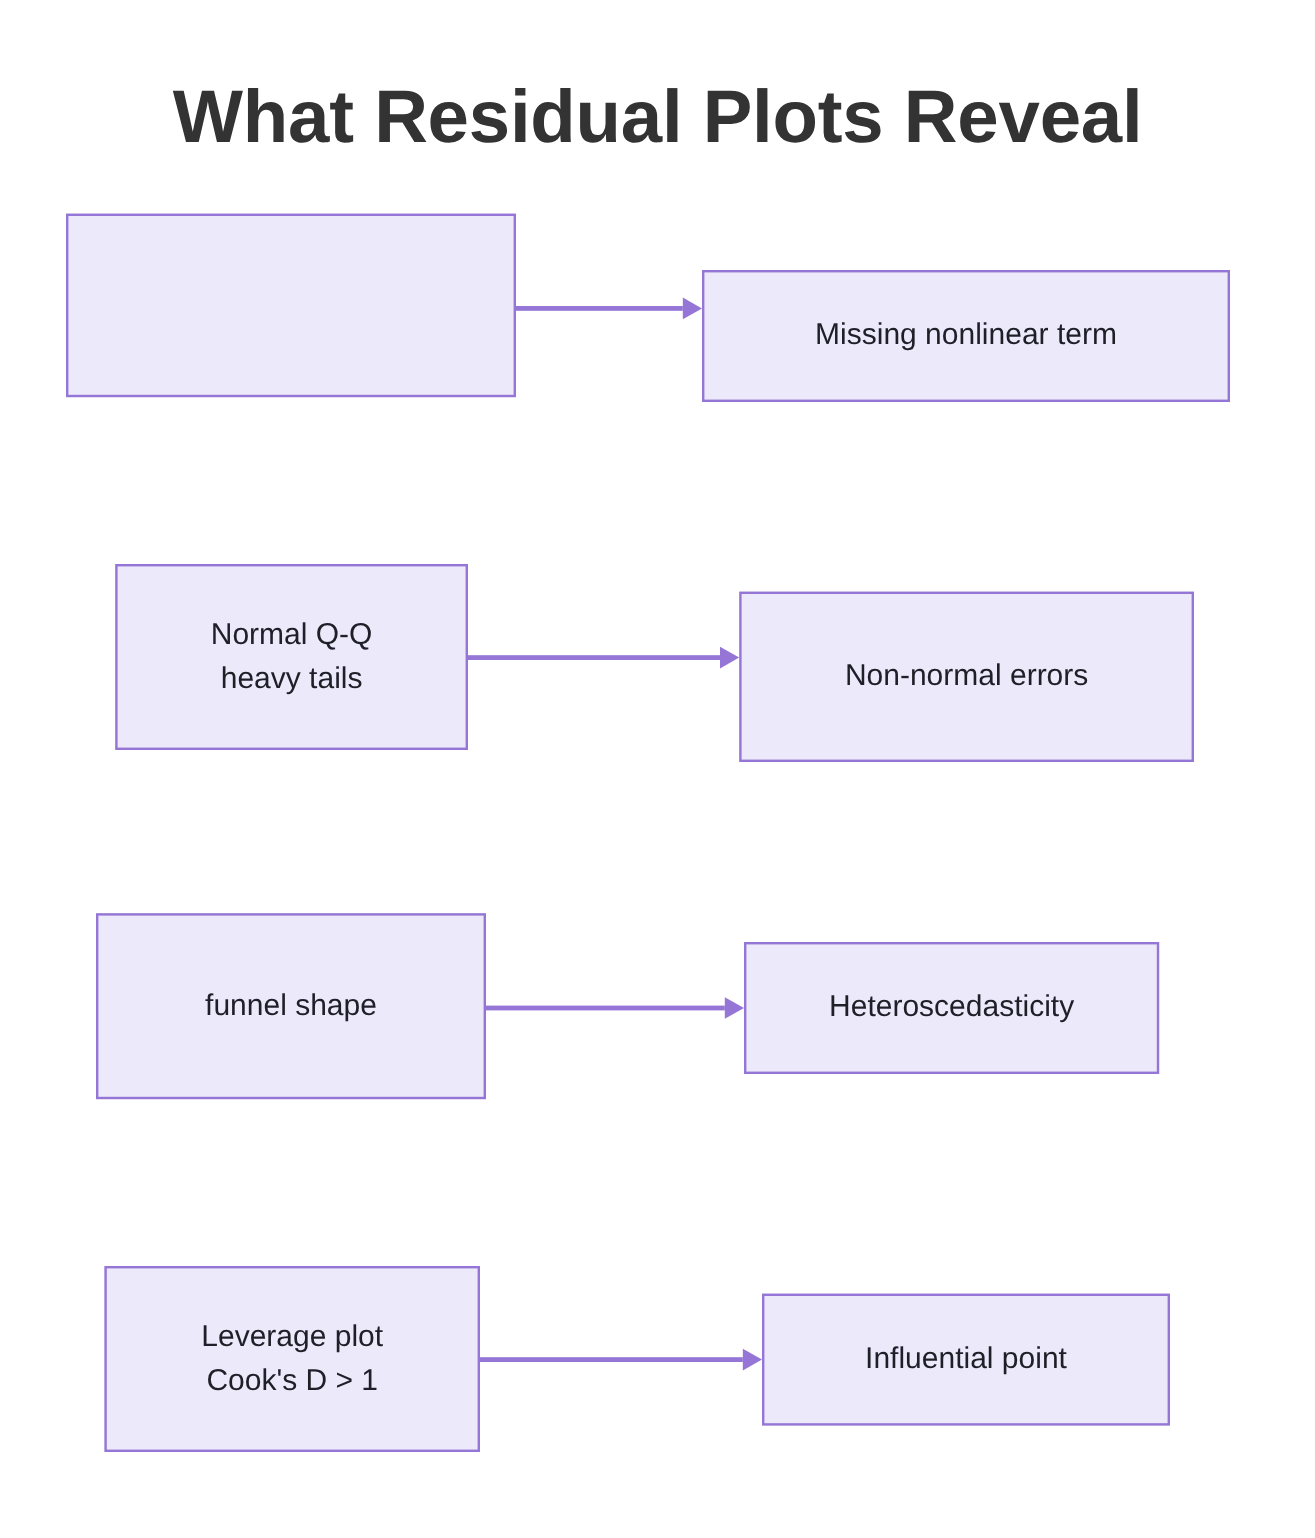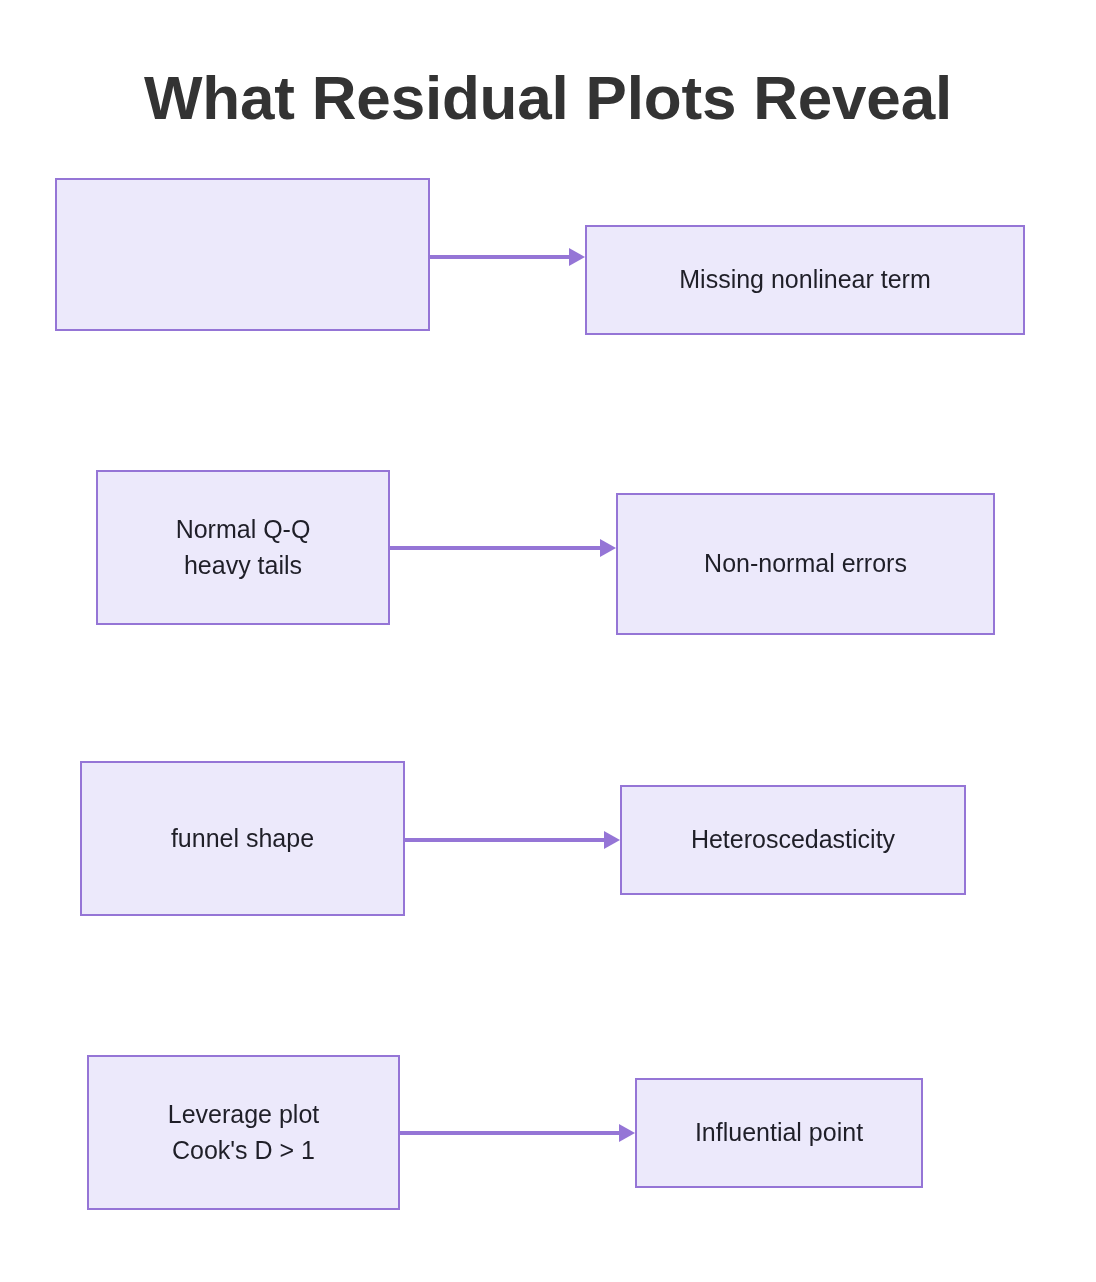--- a/index.html
+++ b/index.html
@@ -55,21 +55,21 @@
   
   #node-normal-qq           { left: 96px;  top: 470px;  width: 294px; height: 155px; align-items: center; }
   #node-non-normal-errors   { left: 616px; top: 493px;  width: 379px; height: 142px; }
 
   
   #node-scale-location      { left: 80px;  top: 761px;  width: 325px; height: 155px; }
   #node-heteroscedasticity  { left: 620px; top: 785px;  width: 346px; height: 110px; }
 
   
   #node-leverage-plot       { left: 87px;  top: 1055px; width: 313px; height: 155px; }
-  #node-influential-point   { left: 635px; top: 1078px; width: 288px; height: 110px; }
+  #node-influential-point   { left: 635px; top: 1078px; width: 340px; height: 110px; }
 
   
   .edge {
     position: absolute;
     height: 4px;
   }
   .edge .shaft {
     position: absolute;
     left: 0;
     top: 0;

